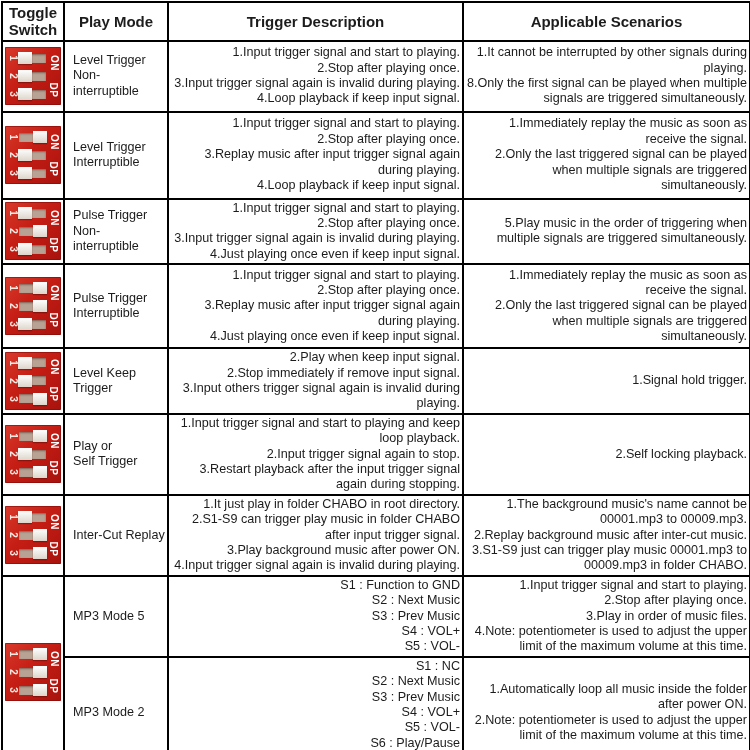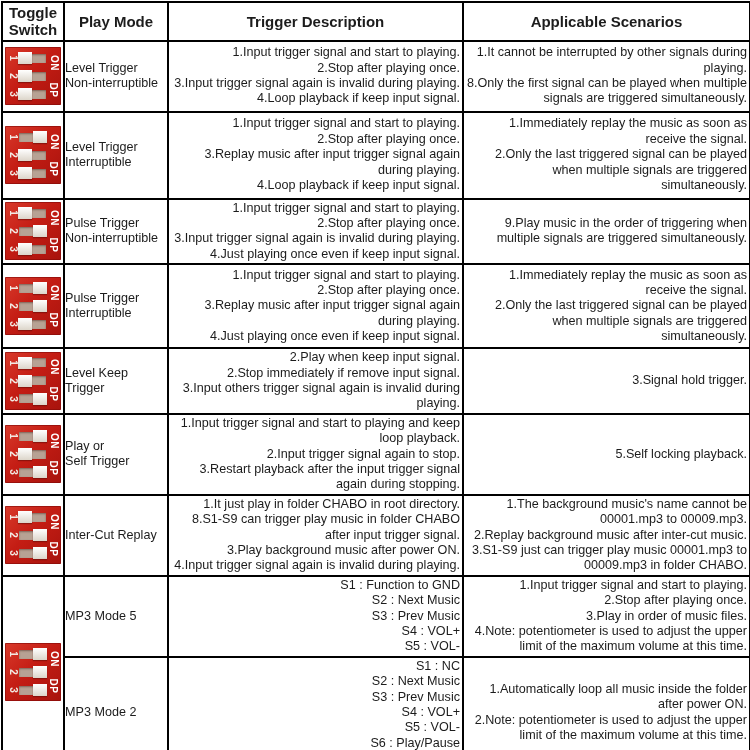--- a/index.html
+++ b/index.html
@@ -6,21 +6,21 @@
   body{width:750px;height:750px;font-family:"Liberation Sans",sans-serif;color:#1c1c1c;}
   table{border-collapse:collapse;table-layout:fixed;width:748px;margin:1px 0 0 1px;}
   th,td{border:2px solid #000;padding:1px 2px;vertical-align:middle;overflow:hidden;}
   th{font-size:15px;font-weight:bold;text-align:center;white-space:pre-line;line-height:1.15;}
   td{font-size:12.6px;line-height:15.4px;}
   col.c1{width:62px}col.c2{width:104px}col.c3{width:295px}col.c4{width:287px}
   .hdr-row{height:36px}
   .row-1{height:71px}.row-2{height:87px}.row-3{height:60px}.row-4{height:84px}
   .row-5{height:63px}.row-6{height:79px}.row-7{height:77px}.row-8{height:78px}.row-9{height:111px}
   td.txt{white-space:pre-line;text-align:right;}
-  td.mode{white-space:pre-line;padding-left:0;}
+  td.mode{white-space:pre-line;padding-left:8px;}
   td.sw{text-align:center;padding:0;}
   
   .dip{width:56px;height:58px;margin:0 auto;box-sizing:border-box;padding:2px 1px;
        background:linear-gradient(135deg,#d93a2b 0%,#c41d14 45%,#a8130d 100%);
        display:grid;grid-template-columns:13px 1fr 15px;border-radius:1px;
        box-shadow:inset 0 0 0 1px rgba(130,10,8,.6);}
   .dip-nums{display:flex;flex-direction:column;justify-content:space-around;align-items:center;
             color:#f2e9e2;font-size:10px;font-weight:bold;}
   .dip-nums span{transform:rotate(90deg);display:block;line-height:1;}
   .dip-slots{display:flex;flex-direction:column;justify-content:space-around;align-items:center;}
@@ -146,21 +146,21 @@
               <span>DP</span>
             </div>
           </div>
         </td>
         <td class="mode">Pulse Trigger
 Non-interruptible</td>
         <td class="txt">1.Input trigger signal and start to playing.
 2.Stop after playing once.
 3.Input trigger signal again is invalid during playing.
 4.Just playing once even if keep input signal.</td>
-        <td class="txt">9.Play music in the order of triggering when multiple signals are triggered simultaneously.</td>
+        <td class="txt">5.Play music in the order of triggering when multiple signals are triggered simultaneously.</td>
       </tr>
       <tr class="row-4">
         <td class="sw">
           <div class="dip">
             <div class="dip-nums">
               <span>1</span>
               <span>2</span>
               <span>3</span>
             </div>
             <div class="dip-slots">
@@ -212,21 +212,21 @@
               <span>ON</span>
               <span>DP</span>
             </div>
           </div>
         </td>
         <td class="mode">Level Keep
 Trigger</td>
         <td class="txt">2.Play when keep input signal.
 2.Stop immediately if remove input signal.
 3.Input others trigger signal again is invalid during playing.</td>
-        <td class="txt">3.Signal hold trigger.</td>
+        <td class="txt">1.Signal hold trigger.</td>
       </tr>
       <tr class="row-6">
         <td class="sw">
           <div class="dip">
             <div class="dip-nums">
               <span>1</span>
               <span>2</span>
               <span>3</span>
             </div>
             <div class="dip-slots">
@@ -244,21 +244,21 @@
               <span>ON</span>
               <span>DP</span>
             </div>
           </div>
         </td>
         <td class="mode">Play or
 Self Trigger</td>
         <td class="txt">1.Input trigger signal and start to playing and keep loop playback.
 2.Input trigger signal again to stop.
 3.Restart playback after the input trigger signal again during stopping.</td>
-        <td class="txt">5.Self locking playback.</td>
+        <td class="txt">2.Self locking playback.</td>
       </tr>
       <tr class="row-7">
         <td class="sw">
           <div class="dip">
             <div class="dip-nums">
               <span>1</span>
               <span>2</span>
               <span>3</span>
             </div>
             <div class="dip-slots">
@@ -273,21 +273,21 @@
               </div>
             </div>
             <div class="dip-side">
               <span>ON</span>
               <span>DP</span>
             </div>
           </div>
         </td>
         <td class="mode">Inter-Cut Replay</td>
         <td class="txt">1.It just play in folder CHABO in root directory.
-8.S1-S9 can trigger play music in folder CHABO after input trigger signal.
+2.S1-S9 can trigger play music in folder CHABO after input trigger signal.
 3.Play background music after power ON.
 4.Input trigger signal again is invalid during playing.</td>
         <td class="txt">1.The background music's name cannot be 00001.mp3 to 00009.mp3.
 2.Replay background music after inter-cut music.
 3.S1-S9 just can trigger play music 00001.mp3 to 00009.mp3 in folder CHABO.</td>
       </tr>
       <tr class="row-8">
         <td class="sw" rowspan="2">
           <div class="dip">
             <div class="dip-nums">

